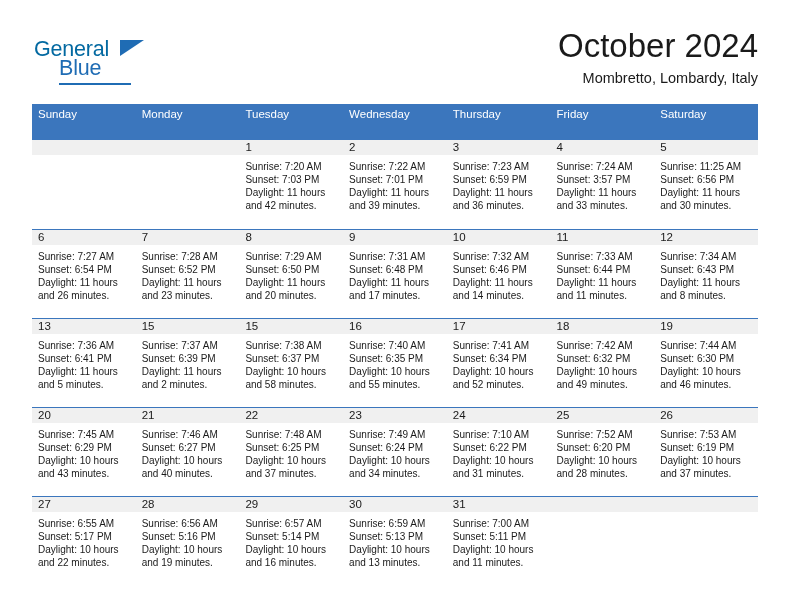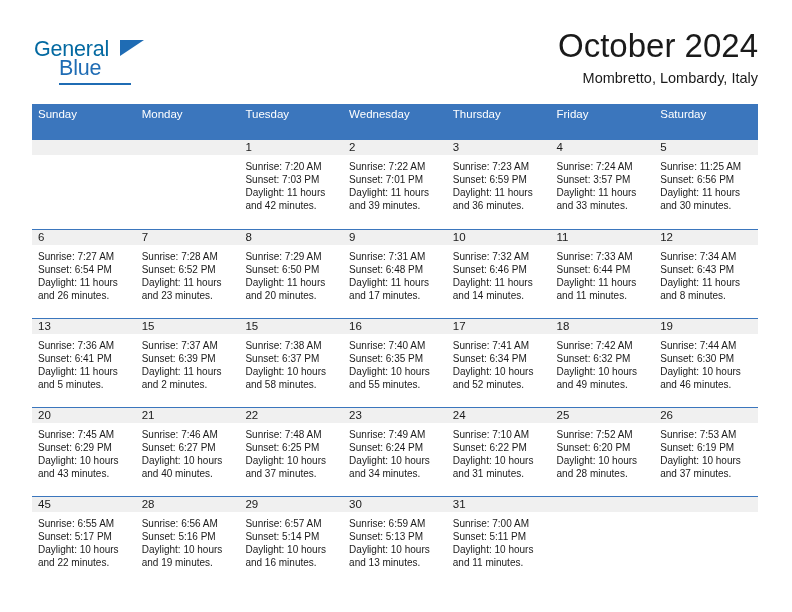--- a/index.html
+++ b/index.html
@@ -428,21 +428,21 @@
             <div class="info">
               <div>Sunrise: 7:53 AM</div>
               <div>Sunset: 6:19 PM</div>
               <div>Daylight: 10 hours</div>
               <div>and 37 minutes.</div>
             </div>
           </td>
         </tr>
         <tr class="week-row">
           <td class="">
-            <div class="daynum">45</div>
+            <div class="daynum">27</div>
             <div class="info">
               <div>Sunrise: 6:55 AM</div>
               <div>Sunset: 5:17 PM</div>
               <div>Daylight: 10 hours</div>
               <div>and 22 minutes.</div>
             </div>
           </td>
           <td class="">
             <div class="daynum">28</div>
             <div class="info">

